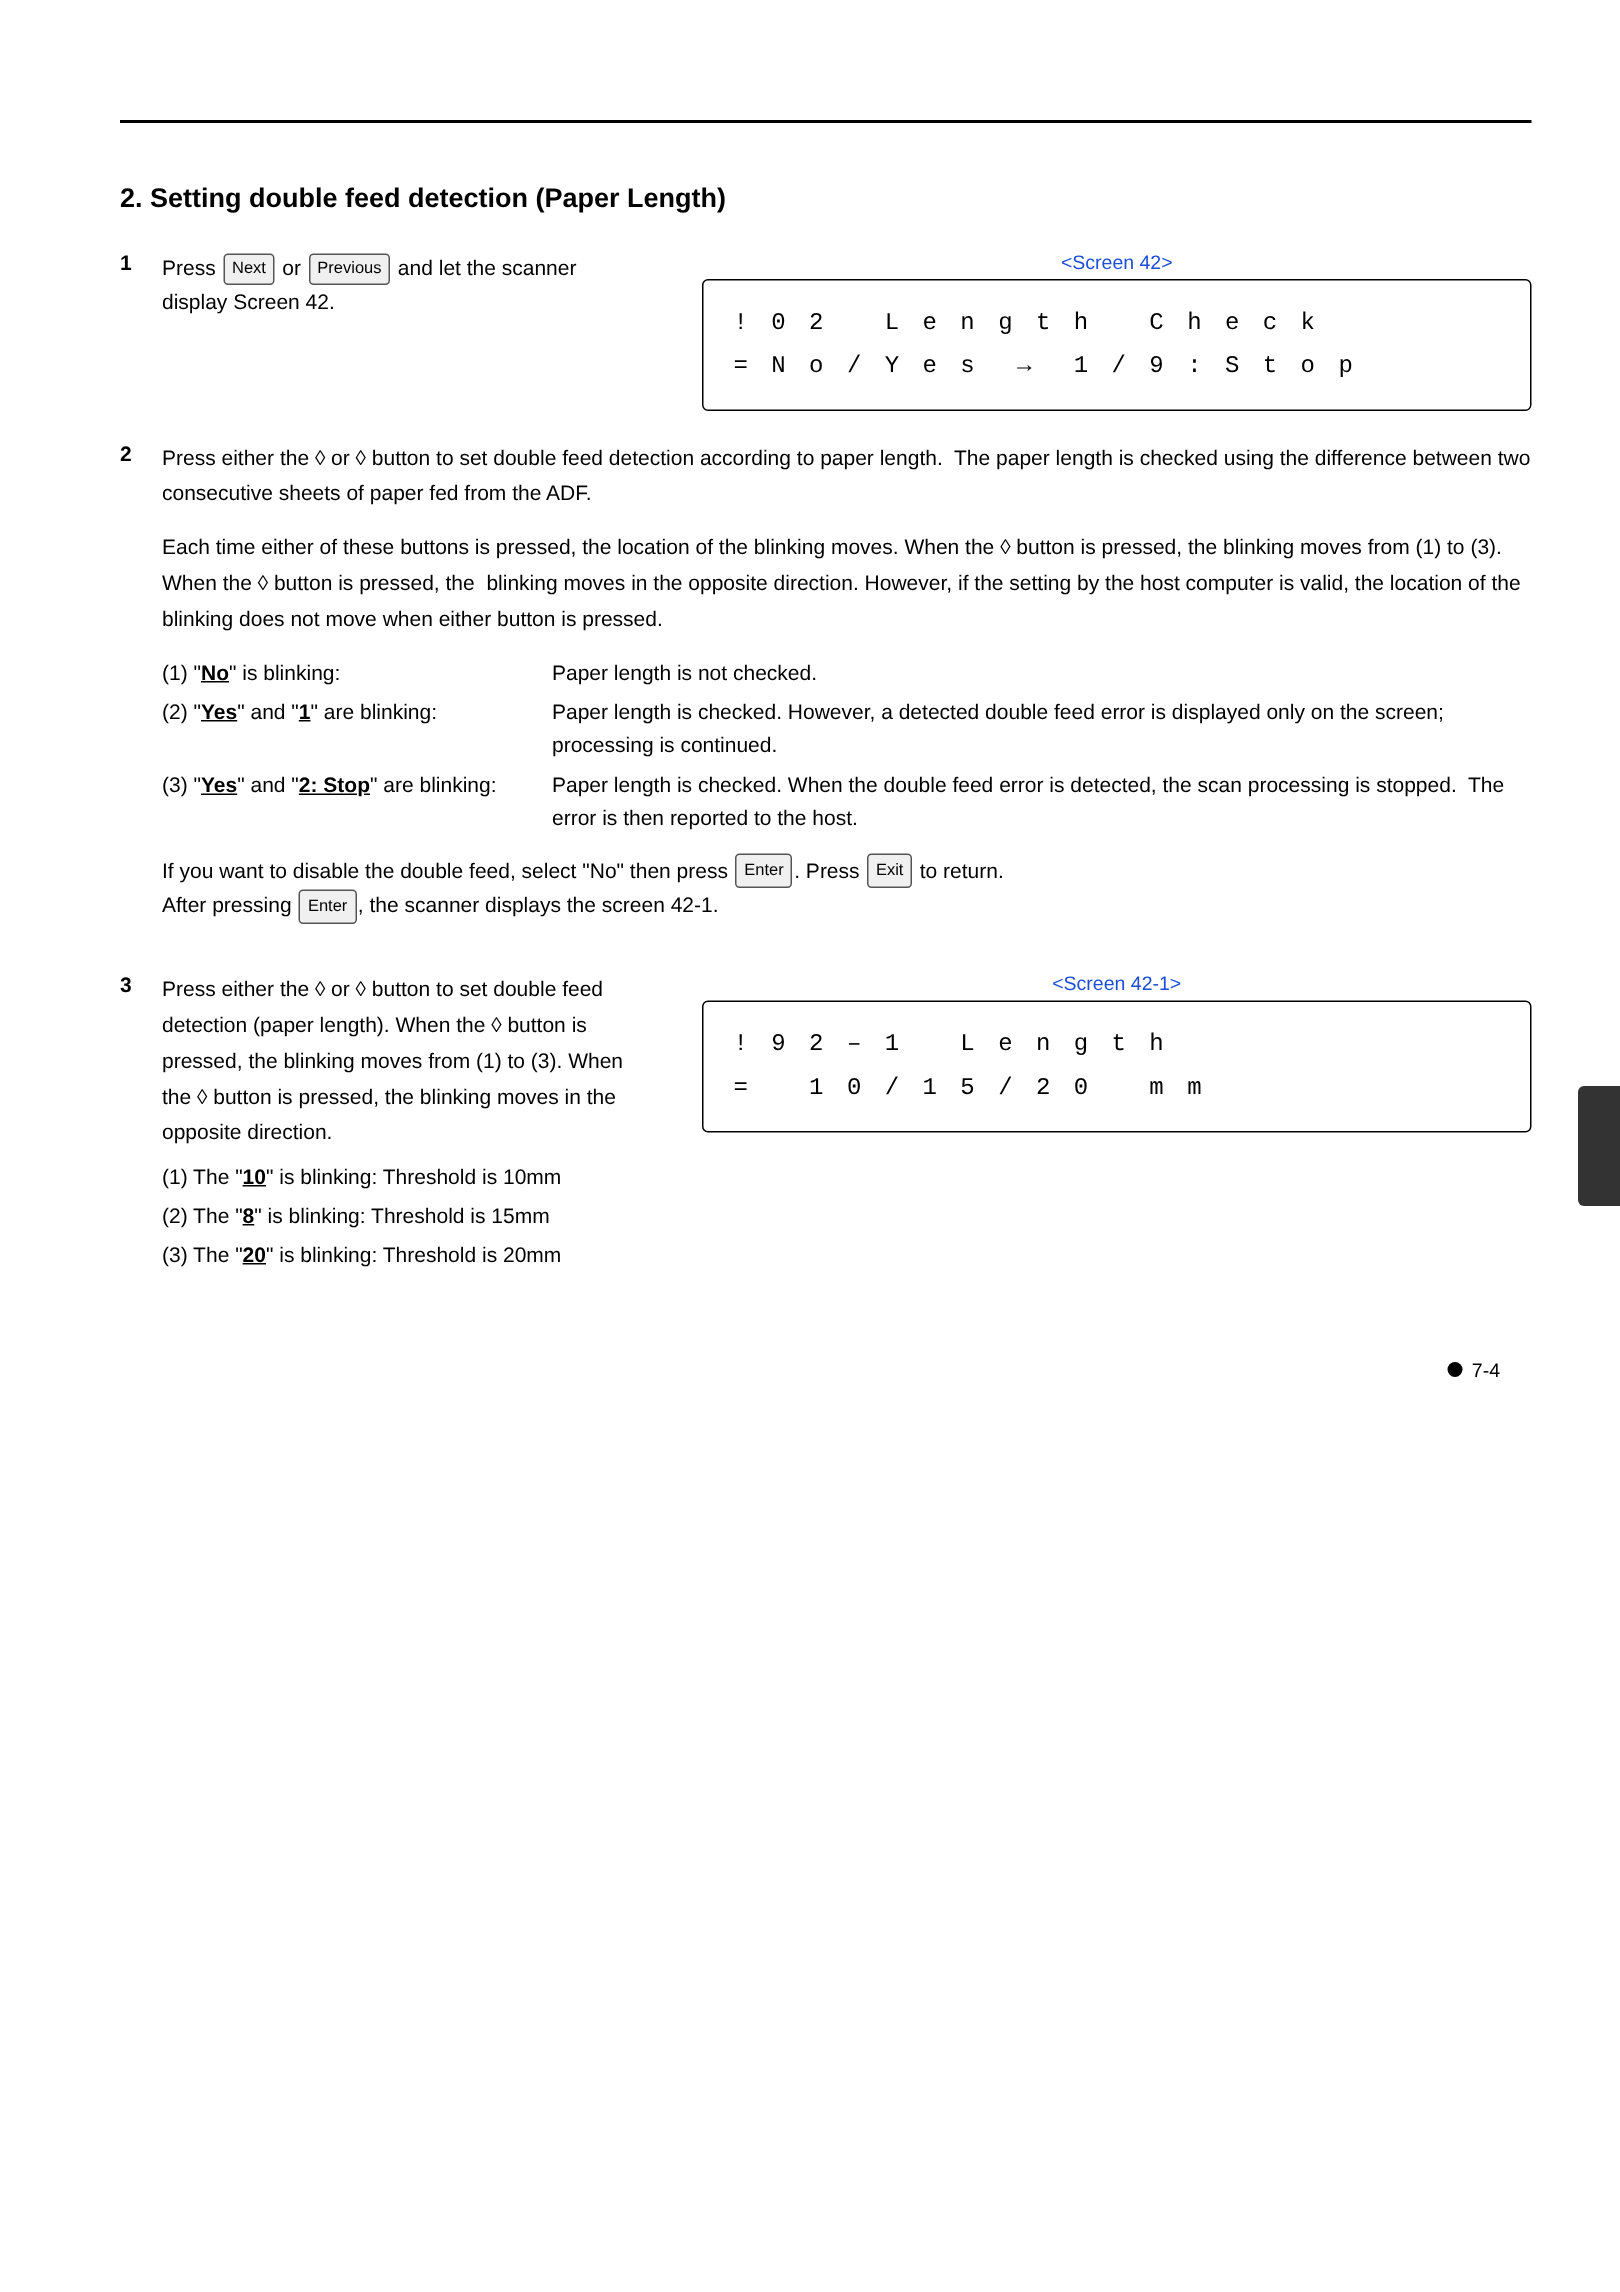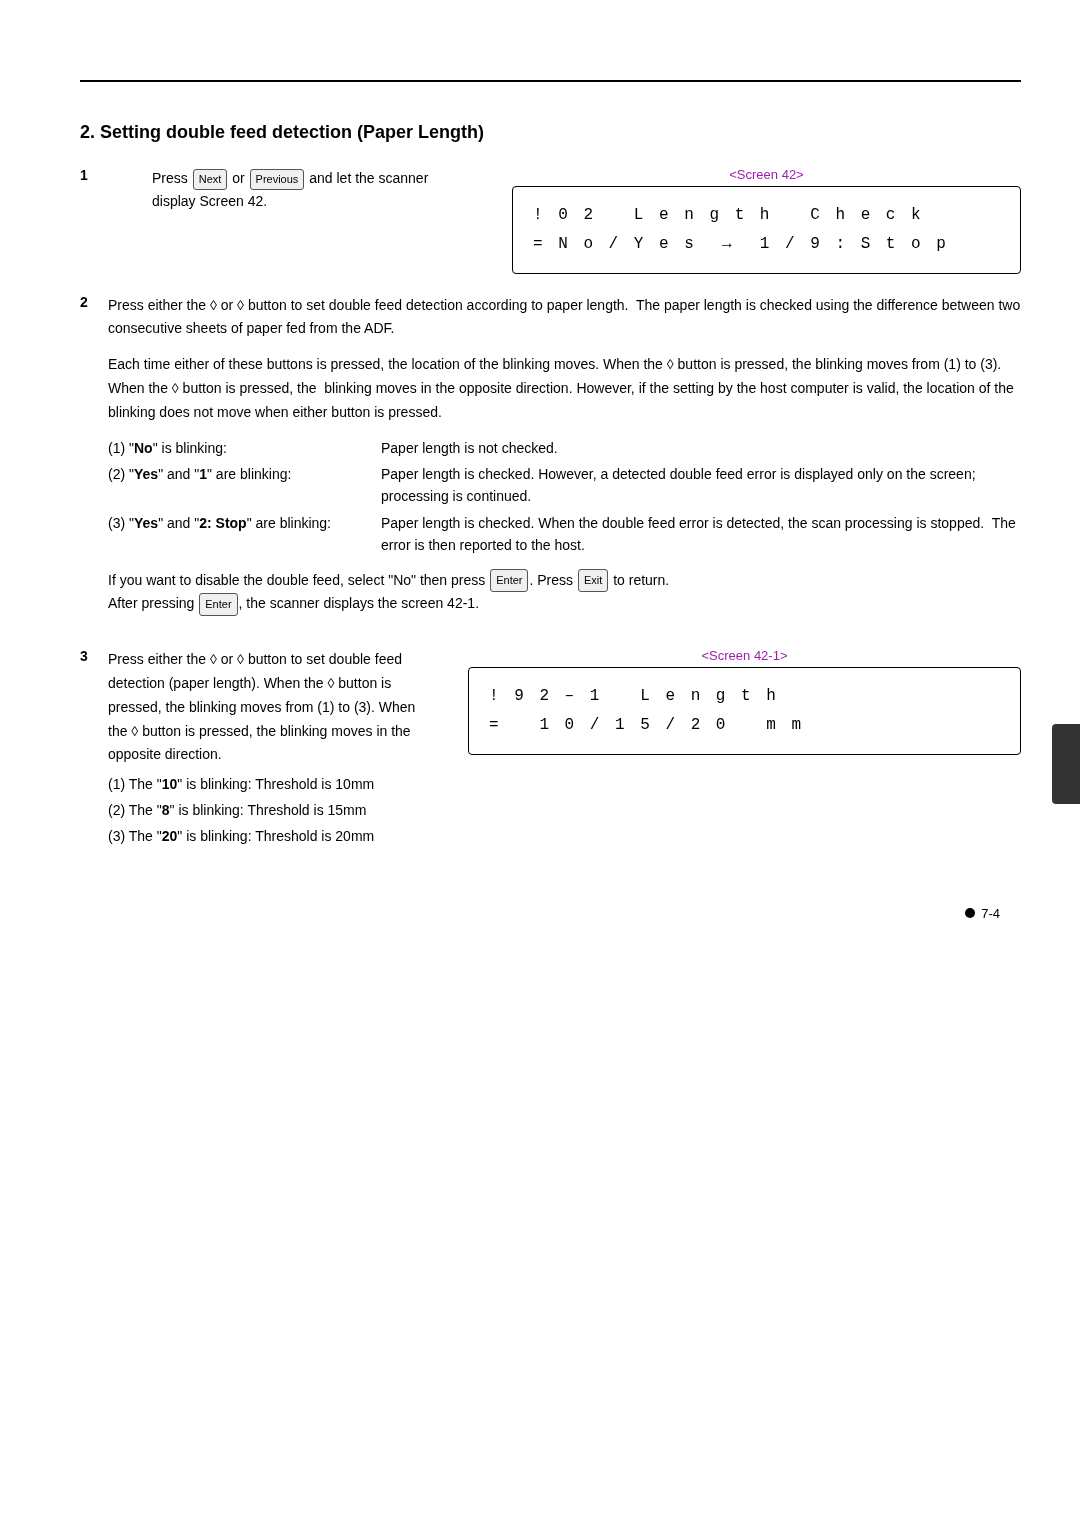--- a/index.html
+++ b/index.html
@@ -31,38 +31,37 @@
     .section-title {
       font-size: 18px;
       font-weight: bold;
       margin-bottom: 24px;
     }
 
     .step-columns {
       display: flex;
       gap: 40px;
       align-items: flex-start;
-      margin-left: 44px;
     }
 
     .step-left {
       flex: 0 0 320px;
       font-size: 14px;
       line-height: 1.6;
     }
 
     .step-right {
       flex: 1;
     }
 
     .screen-label {
       font-size: 13px;
       text-align: center;
       margin-bottom: 4px;
-      color: #a21caf;
+      color: #1d4ed8;
     }
 
     .lcd-screen {
       border: 1.5px solid #000;
       border-radius: 4px;
       padding: 14px 20px;
       font-family: Liberation Mono, monospace;
       font-size: 16px;
       letter-spacing: 3px;
       line-height: 1.8;
@@ -93,21 +92,20 @@
     }
 
     .list-item-label {
       min-width: 260px;
       flex-shrink: 0;
     }
 
     .list-item-desc {
       flex: 1;
       line-height: 1.6;
-      margin-left: 13px;
     }
 
     .key-btn {
       display: inline-block;
       border: 1px solid #555;
       border-radius: 3px;
       padding: 1px 5px;
       font-size: 11px;
       font-family: Arial, sans-serif;
       background: #f0f0f0;
@@ -167,20 +165,21 @@
       top: 50%;
       transform: translateY(-50%);
       width: 28px;
       height: 80px;
       background: #333;
       border-radius: 4px 0 0 4px;
     }
 
     .bold {
       font-weight: bold;
+      text-decoration: underline;
     }
 
     .step-row {
       display: flex;
       align-items: flex-start;
       margin-bottom: 20px;
     }
 
     .step-num-col {
       font-weight: bold;

